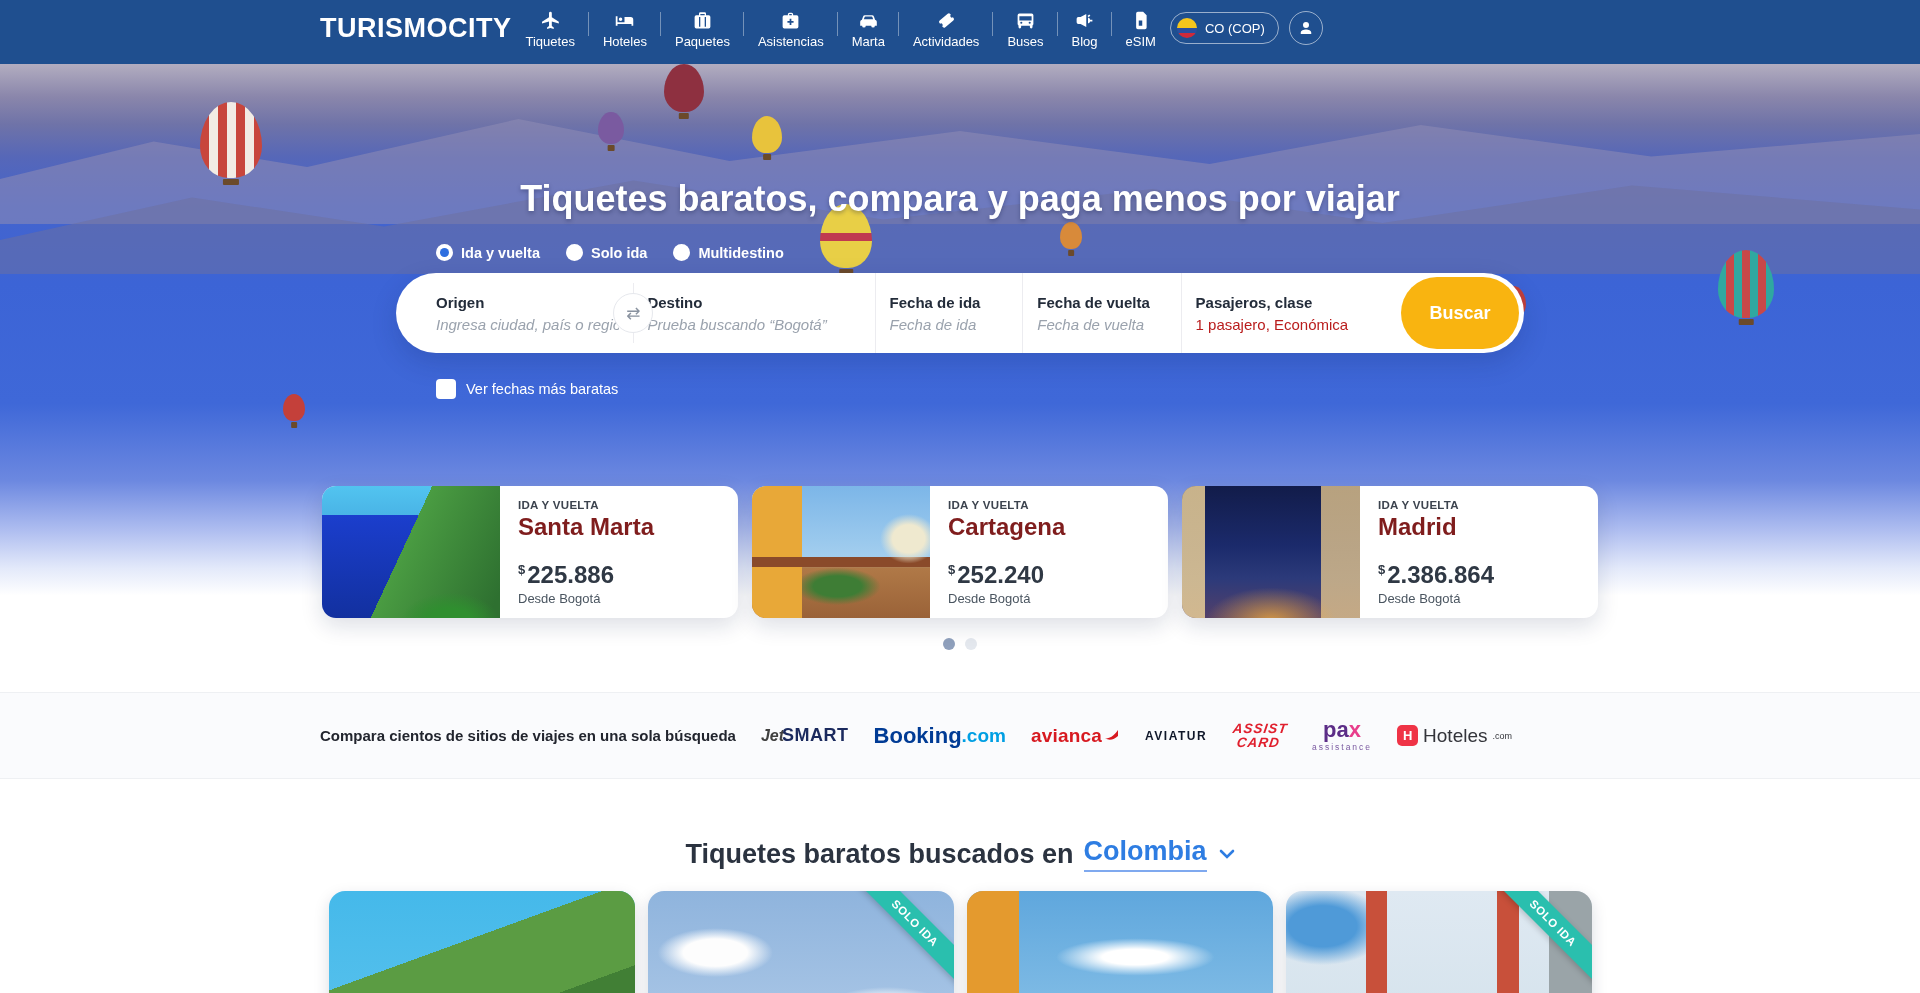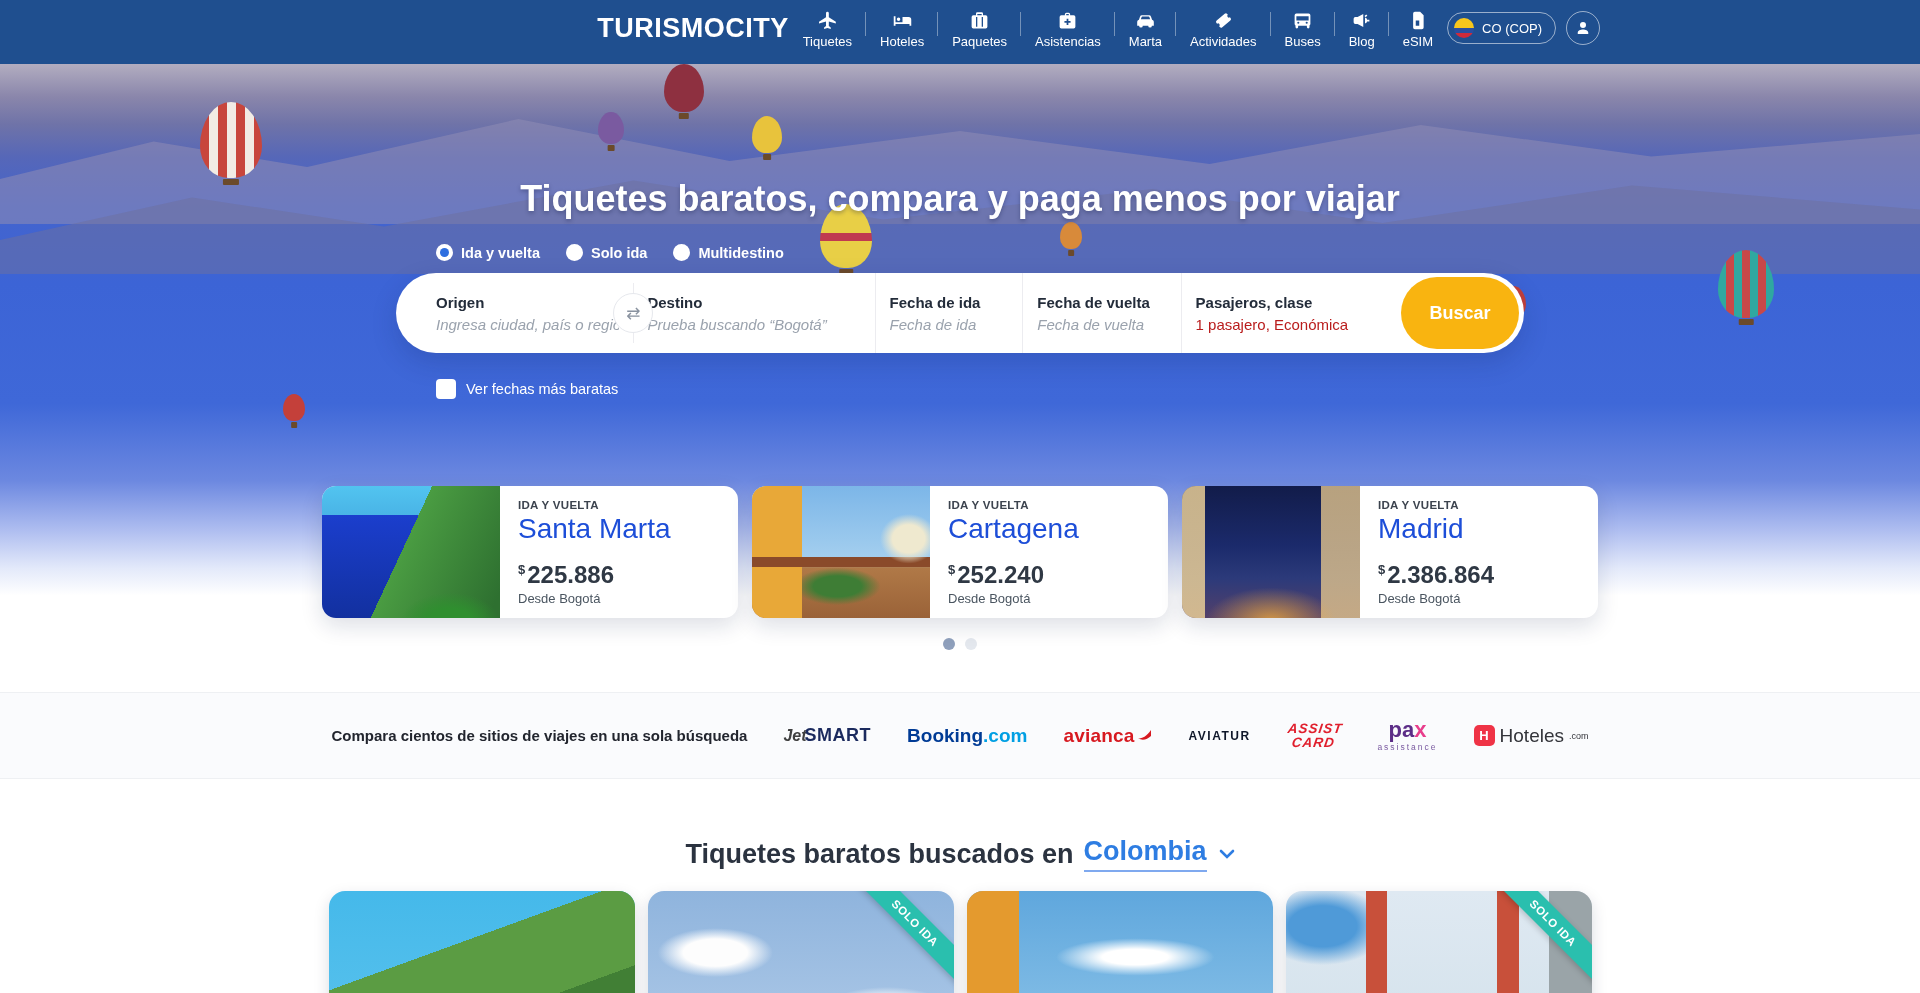--- a/index.html
+++ b/index.html
@@ -2,21 +2,21 @@
 <html><head>
 <meta charset="utf-8">
 <style>
   * { margin:0; padding:0; box-sizing:border-box; }
   html,body { background:#fff; }
   body { font-family:"Liberation Sans", sans-serif; }
   .stage { position:relative; width:1920px; height:993px; overflow:hidden; background:#fff; }
 
   
   .navbar { position:absolute; top:0; left:0; width:1920px; height:64px; background:#1f4f8f; z-index:30; }
-  .nav-inner { width:1280px; height:56px; margin:0 auto; display:flex; align-items:center; justify-content:flex-end; }
+  .nav-inner { width:1280px; height:56px; margin:0 auto; display:flex; align-items:center; justify-content:flex-start; }
   .logo { color:#fff; font-size:27px; font-weight:700; letter-spacing:.5px; }
   .nav-items { display:flex; align-items:flex-end; gap:0; }
   .nav-item { position:relative; display:flex; flex-direction:column; align-items:center; gap:3px; padding:6px 14px 4px; cursor:pointer; }
   .nav-item:not(:last-child)::after { content:""; position:absolute; right:0; top:8px; height:24px; width:1px; background:rgba(255,255,255,.38); }
   .nav-item svg { width:21px; height:21px; fill:#fff; }
   .nav-label { color:#fff; font-size:13px; }
   .nav-right { display:flex; align-items:center; gap:10px; }
   .locale-pill { display:flex; align-items:center; gap:8px; border:1px solid rgba(255,255,255,.55); border-radius:17px; padding:5px 13px 5px 6px; cursor:pointer; }
   .flag { width:20px; height:20px; border-radius:50%; background:linear-gradient(180deg,#f6c61c 0 50%, #2a4ea0 50% 75%, #cf2a3a 75% 100%); }
   .locale-label { color:#fff; font-size:13px; }
@@ -90,39 +90,39 @@
     linear-gradient(180deg, rgba(0,0,0,0) 54%, #8a4a2a 54%, #8a4a2a 61%, rgba(0,0,0,0) 61%),
     linear-gradient(90deg, #e8a838 0 28%, rgba(0,0,0,0) 28%),
     radial-gradient(60px 26px at 48% 76%, #3e7d35 40%, rgba(62,125,53,0) 72%),
     linear-gradient(180deg, #7cb6e8 0%, #a6d0ef 58%, #b07947 62%, #9a6238 100%); }
   .img-madrid { background:
     radial-gradient(90px 46px at 50% 102%, rgba(240,170,60,.8), rgba(240,170,60,0) 72%),
     linear-gradient(90deg, rgba(232,205,150,.85) 0 13%, rgba(0,0,0,0) 13% 78%, rgba(225,195,140,.8) 78%),
     linear-gradient(180deg, #121c4a 0%, #1b2a6b 45%, #2c3a7a 70%, #53406a 100%); }
   .deal-body { padding:13px 16px 12px 18px; display:flex; flex-direction:column; }
   .deal-type { font-size:11.5px; font-weight:700; color:#3c434e; letter-spacing:.3px; }
-  .deal-city { font-size:28px; font-weight:400; color:#1d4ed8; margin-top:2px; }
+  .deal-city { font-size:24px; font-weight:700; color:#7f1d1d; margin-top:2px; }
   .deal-price { margin-top:auto; color:#2f3844; font-weight:800; font-size:24px; line-height:1; }
   .deal-cur { font-size:13px; font-weight:700; vertical-align:top; margin-right:2px; }
   .deal-from { font-size:13px; color:#4a5560; margin-top:4px; }
 
   .dots { position:absolute; top:638px; left:0; width:1920px; display:flex; justify-content:center; gap:10px; }
   .dot { width:12px; height:12px; border-radius:50%; cursor:pointer; }
   .dot.active { background:#8fa0bc; }
   .dot.idle { background:#e4e8ee; }
 
   
   .partners { position:absolute; top:692px; left:0; width:1920px; height:87px; background:#fafbfd;
     border-top:1px solid #eef0f3; border-bottom:1px solid #eef0f3; display:flex; align-items:center; }
-  .partners-inner { width:1280px; margin:12px auto; display:flex; align-items:center; justify-content:center; gap:36px; }
+  .partners-inner { width:1280px; margin:12px auto; display:flex; align-items:center; gap:25px; }
   .partners-tagline { font-size:15px; font-weight:700; color:#22252e; white-space:nowrap; }
   .plogo { display:flex; align-items:center; white-space:nowrap; }
   .jet-script { font-family:Liberation Sans, sans-serif; font-style:italic; font-weight:700; color:#404040; font-size:16px; margin-right:-2px; }
   .jet-rest { font-weight:800; color:#1b2a5e; font-size:18px; letter-spacing:.5px; }
-  .bk-main { font-weight:800; color:#003b95; font-size:19px; }
+  .bk-main { font-weight:800; color:#003b95; font-size:22px; }
   .bk-tld { font-weight:700; color:#009fe3; font-size:19px; }
   .avianca-txt { font-weight:800; color:#d71920; font-size:19px; letter-spacing:.2px; }
   .avianca-wing { width:16px; height:14px; margin-left:2px; }
   .aviatur-txt { font-weight:800; color:#0f172a; font-size:12px; letter-spacing:1.5px; }
   .assist { display:flex; flex-direction:column; align-items:center; transform:skewX(-8deg); line-height:1; }
   .assist span { color:#e01f2d; font-weight:800; font-size:13.5px; font-style:italic; letter-spacing:1px; }
   .pax { display:flex; flex-direction:column; align-items:center; line-height:1; }
   .pax-top { display:flex; align-items:baseline; }
   .pax-main { color:#5c2d87; font-weight:800; font-size:22px; }
   .pax-x { color:#e83e8c; font-weight:800; font-size:22px; }

